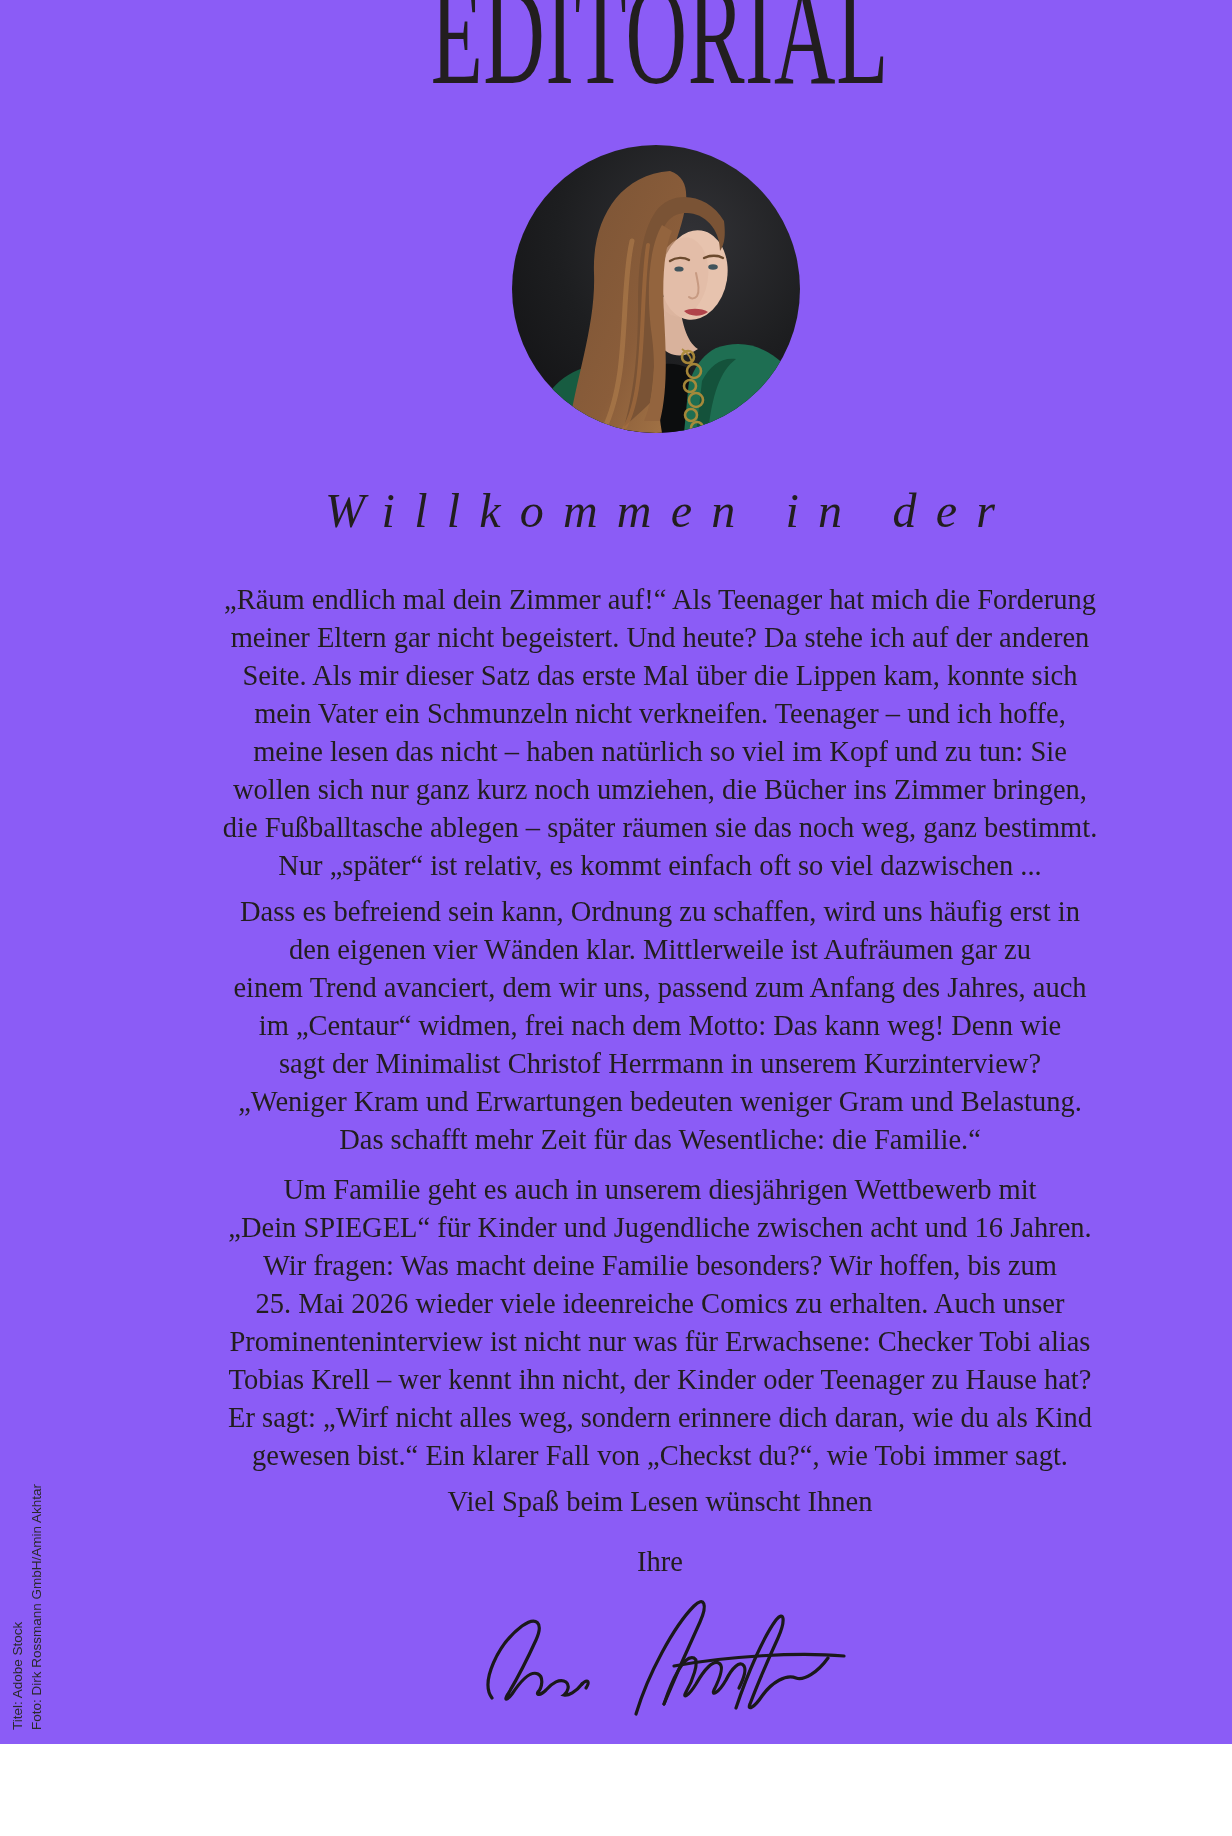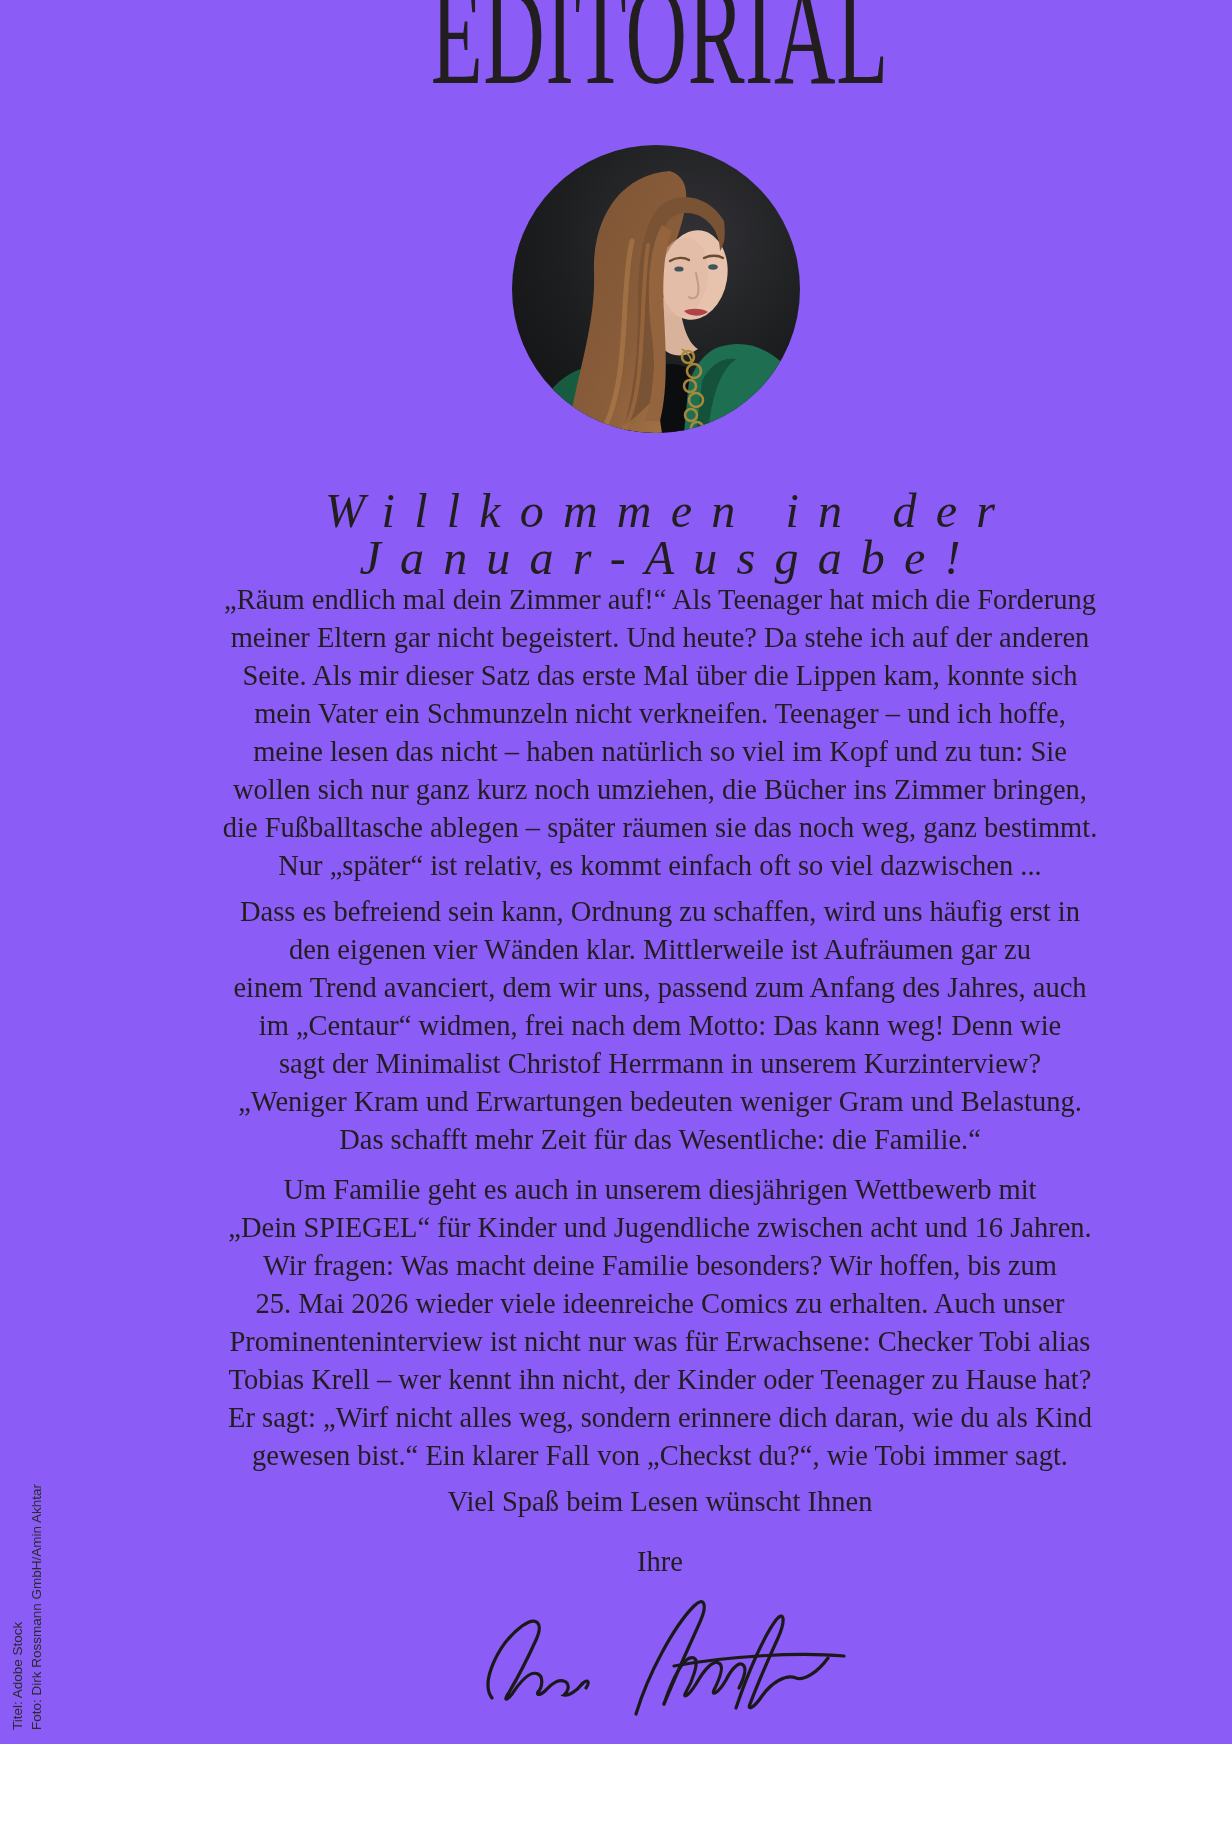--- a/index.html
+++ b/index.html
@@ -120,21 +120,20 @@
         <circle cx="184" cy="255" r="7"></circle>
         <circle cx="179" cy="270" r="6"></circle>
         <circle cx="185" cy="283" r="6"></circle>
         <path d="M170,204 C176,208 180,214 180,220" stroke-width="2"></path>
       </g>
     </svg>
   </div>
 
   <div class="heading">
     <div>Willkommen in der</div>
-    <div>Januar-Ausgabe!</div>
   </div>
 
   <div class="body-text">
     <div class="para p1">
       <div class="line">„Räum endlich mal dein Zimmer auf!“ Als Teenager hat mich die Forderung</div>
       <div class="line">meiner Eltern gar nicht begeistert. Und heute? Da stehe ich auf der anderen</div>
       <div class="line">Seite. Als mir dieser Satz das erste Mal über die Lippen kam, konnte sich</div>
       <div class="line">mein Vater ein Schmunzeln nicht verkneifen. Teenager – und ich hoffe,</div>
       <div class="line">meine lesen das nicht – haben natürlich so viel im Kopf und zu tun: Sie</div>
       <div class="line">wollen sich nur ganz kurz noch umziehen, die Bücher ins Zimmer bringen,</div>

